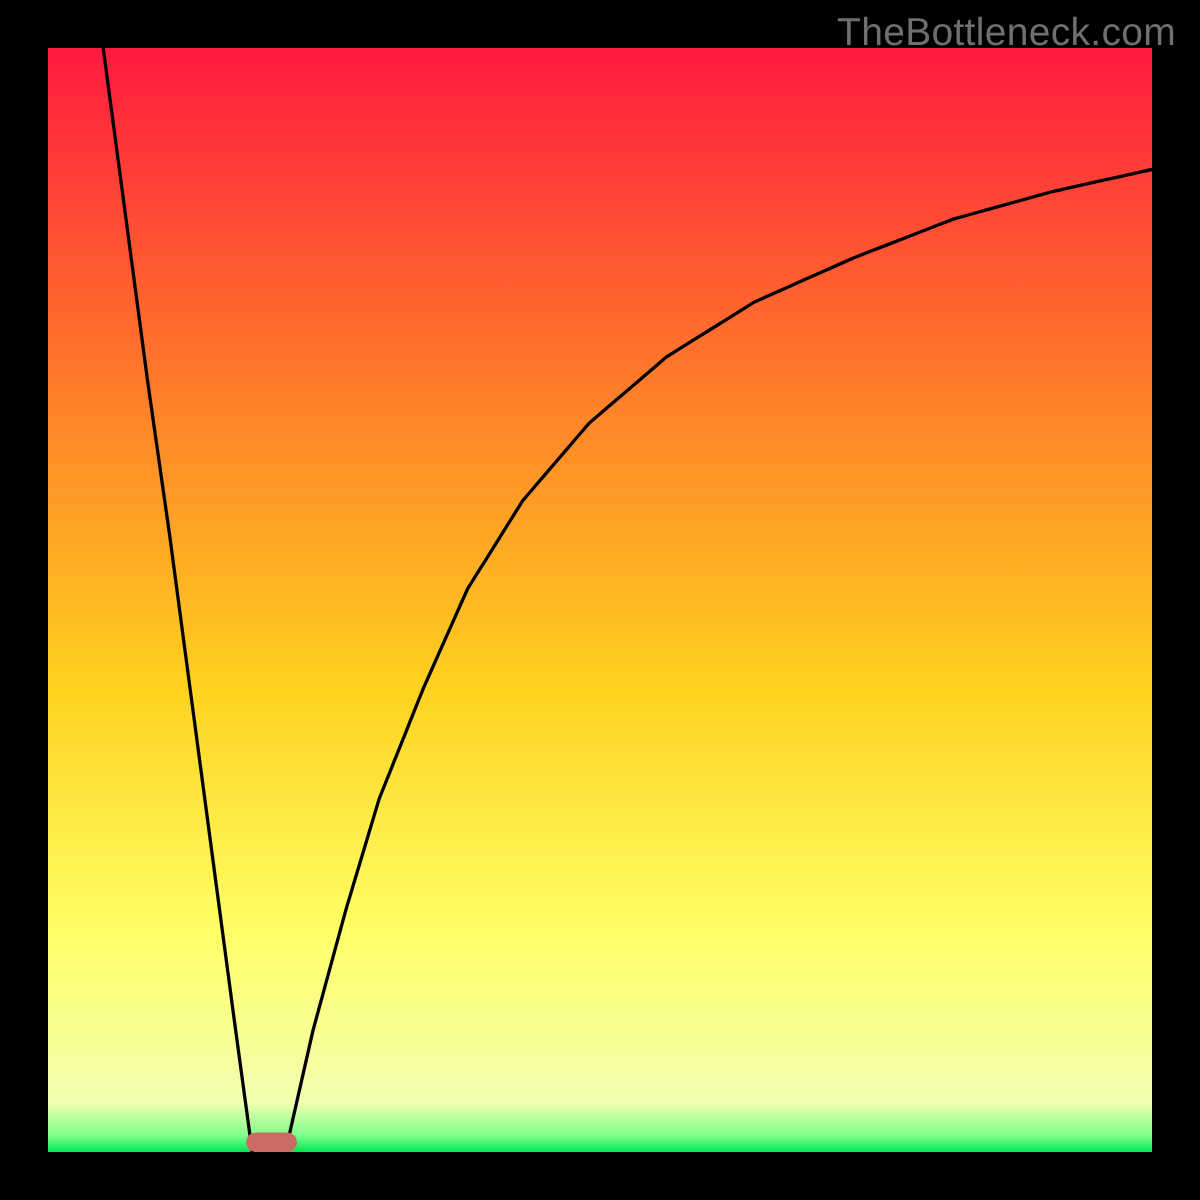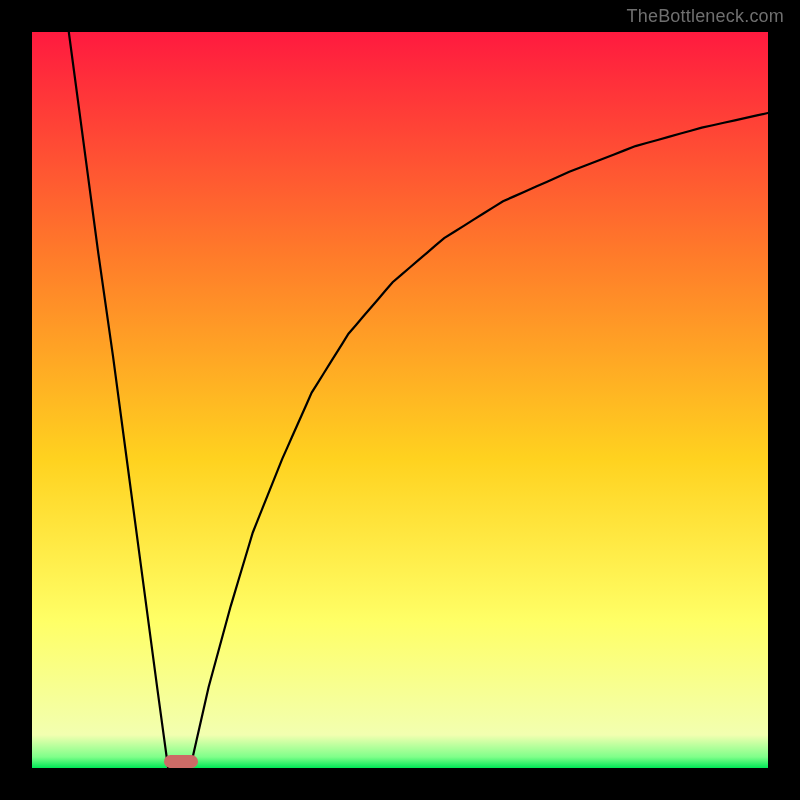--- a/index.html
+++ b/index.html
@@ -22,21 +22,21 @@
     left: 32px;
     top: 32px;
     width: 736px;
     height: 736px;
   }
   .watermark {
     position: absolute;
     top: 6px;
     right: 16px;
     color: #6f6f6f;
-    font-size: 18px;
+    font-size: 26px;
     font-weight: 500;
     letter-spacing: 0.2px;
   }
   .marker {
     position: absolute;
     background: #cc6b66;
     border-radius: 8px;
   }
   svg { display: block; }
 </style>

